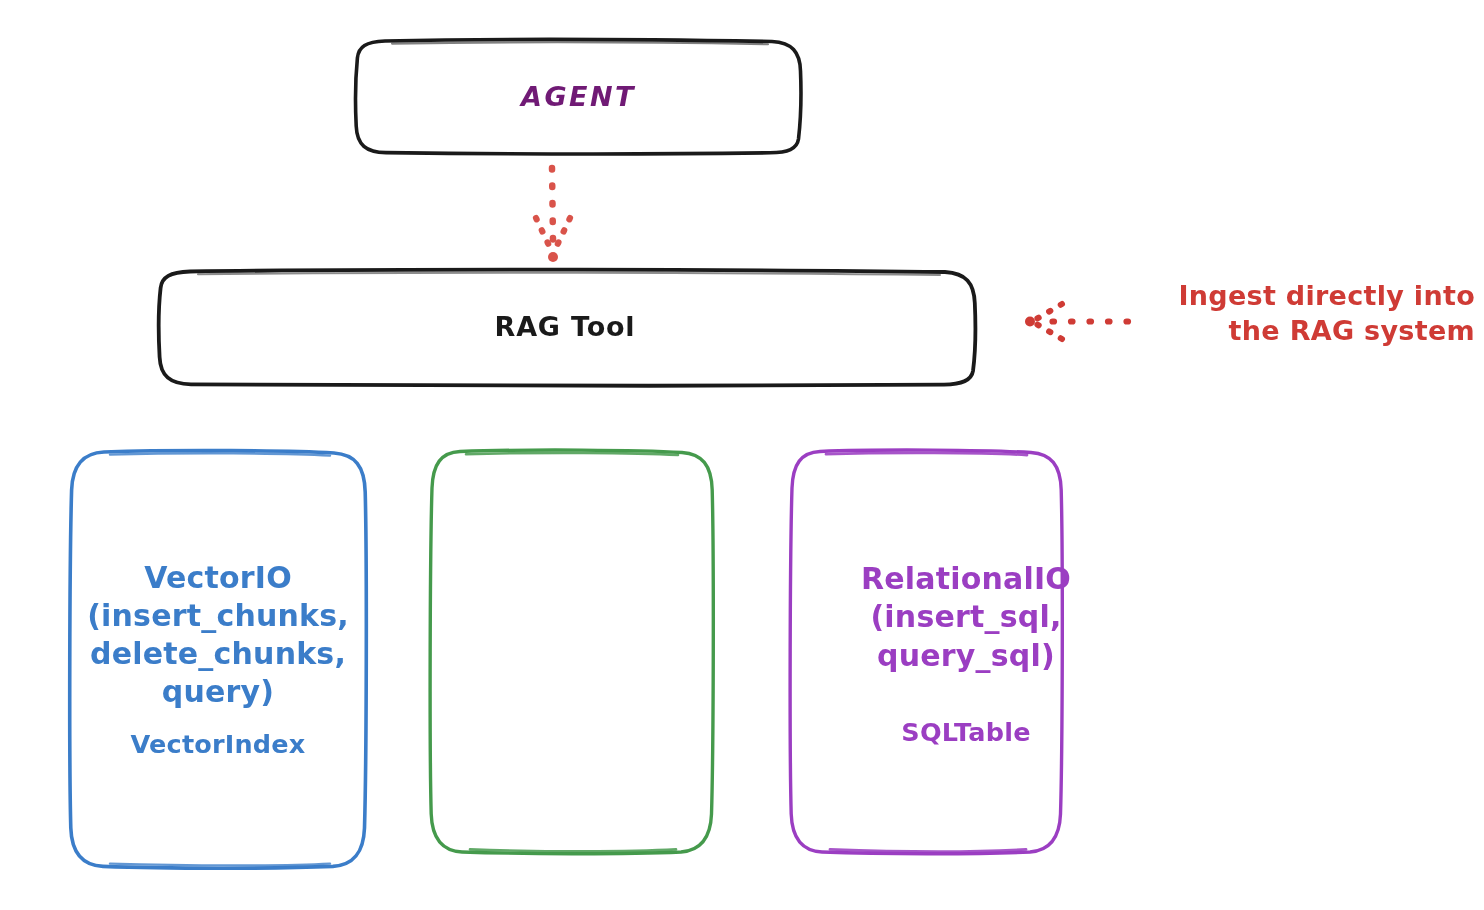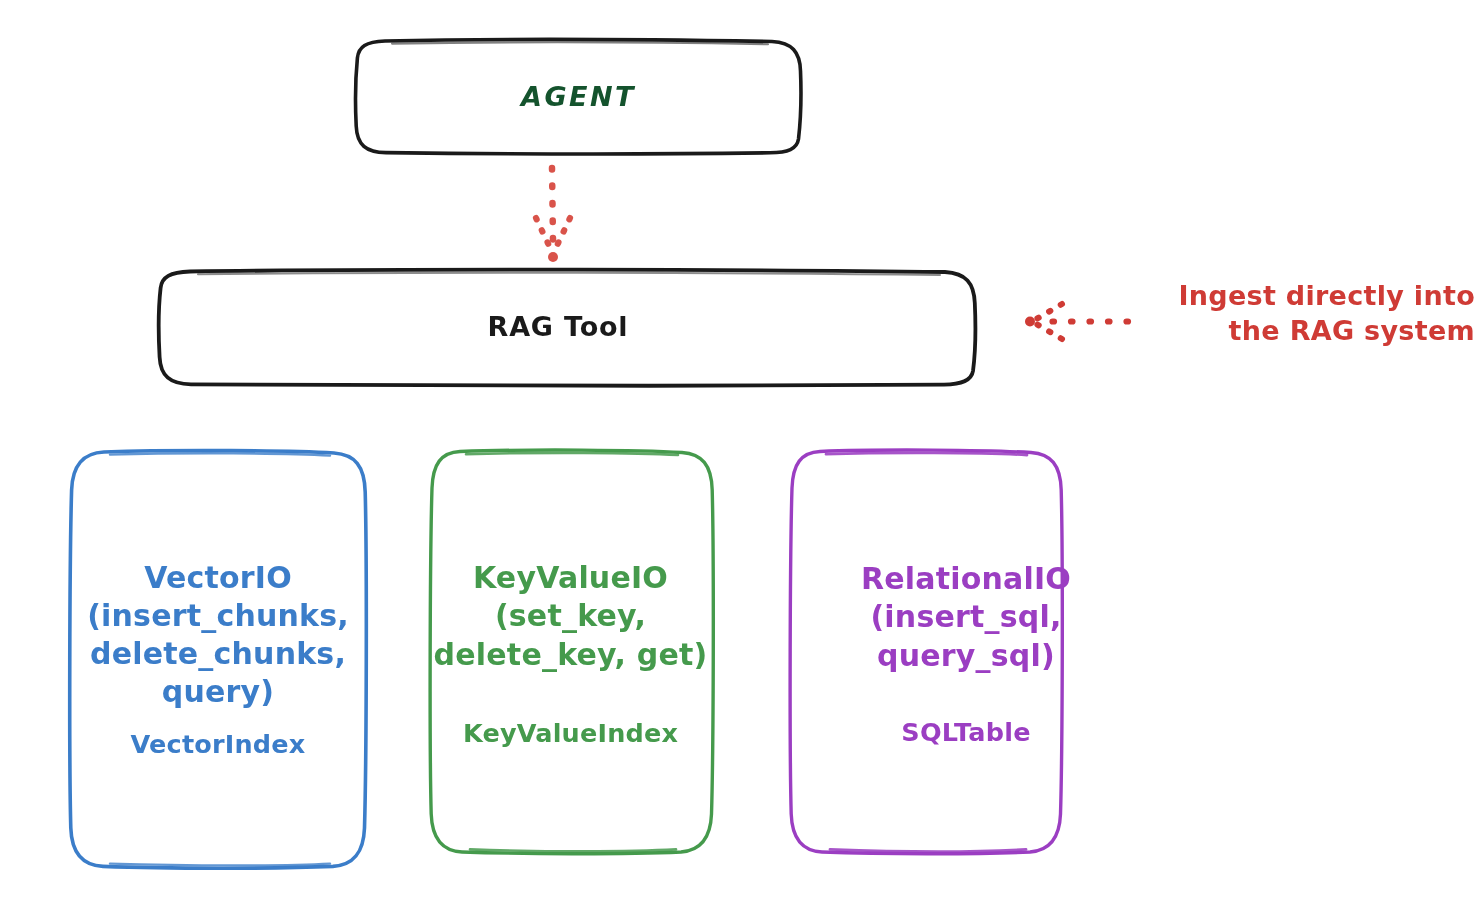--- a/index.html
+++ b/index.html
@@ -46,29 +46,29 @@
 
   
   #agent-node {
     left: 355px;
     top: 40px;
     width: 447px;
     height: 114px;
   }
   #agent-node .node-label {
     font-size: 27px;
-    color: #14532d;
+    color: #701a75;
     font-style: italic;
     letter-spacing: 2.5px;
     font-weight: 700;
   }
 
   
   #rag-tool-node {
-    left: 148px;
+    left: 155px;
     top: 270px;
     width: 820px;
     height: 115px;
     justify-content: center;
   }
   #rag-tool-node .node-label {
     font-size: 27px;
     color: #1a1a1a;
     font-weight: 600;
     letter-spacing: 0.8px;
@@ -236,24 +236,20 @@
 
 <div class="node" id="vector-io-node">
   <div class="provider-api">VectorIO
 (insert_chunks,
 delete_chunks,
 query)</div>
   <div class="provider-index">VectorIndex</div>
 </div>
 
 <div class="node" id="key-value-io-node">
-  <div class="provider-api">KeyValueIO
-(set_key,
-delete_key, get)</div>
-  <div class="provider-index">KeyValueIndex</div>
 </div>
 
 <div class="node" id="relational-io-node">
   <div class="provider-api">RelationalIO
 (insert_sql,
 query_sql)</div>
   <div class="provider-index">SQLTable</div>
 </div>
 
 <div id="ingest-annotation">Ingest directly into

